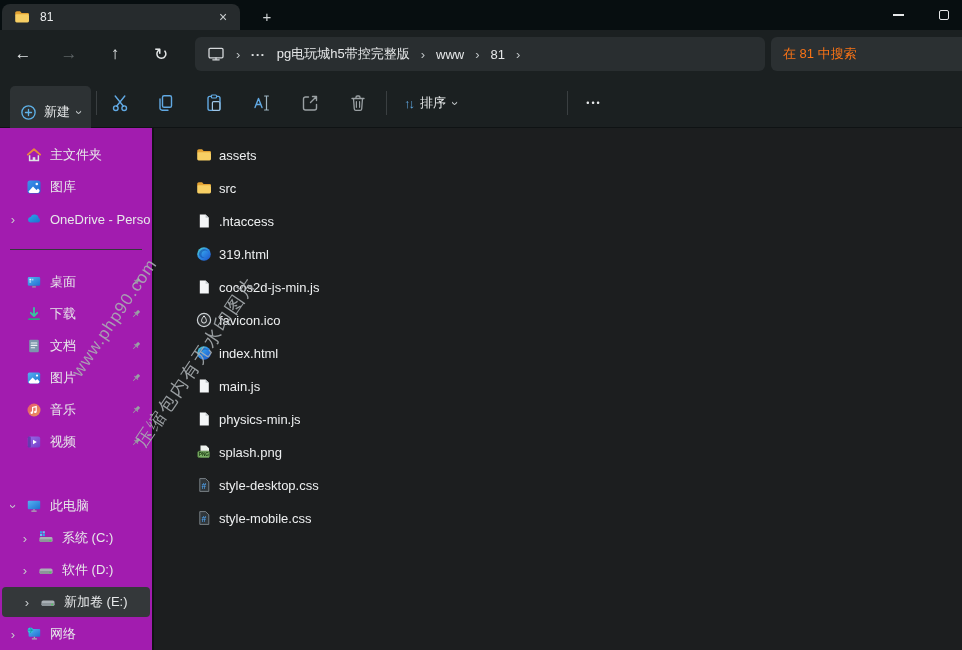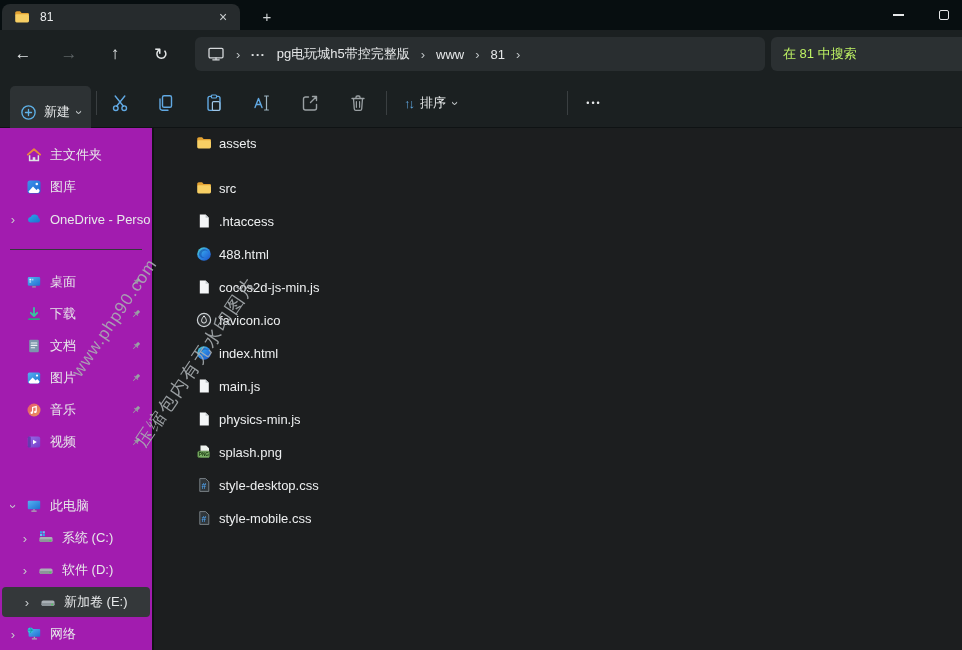--- a/index.html
+++ b/index.html
@@ -27,21 +27,21 @@
              justify-content:center; font-size:17px; color:#e4e7e8; border-radius:5px; }
   .nav-back { left:6px; } .nav-fwd { left:52px; color:#5d6365; } .nav-up { left:98px; } .nav-refresh { left:144px; }
   .crumbbar { position:absolute; left:195px; top:7px; width:570px; height:34px; background:#292e30;
               border-radius:6px; display:flex; align-items:center; padding:0 12px; gap:11px;
               font-size:13px; color:#e6e8e9; }
   .crumb-dots { font-size:8px; letter-spacing:2px; color:#dfe2e3; }
   .chevg { color:#bfc4c6; font-size:13px; line-height:1; }
   .chev-down { display:inline-block; transform:rotate(90deg); }
   .searchbar { position:absolute; left:771px; top:7px; width:191px; height:34px; background:#2b3032;
                border-radius:6px 0 0 6px; display:flex; align-items:center; padding:0 12px;
-               font-size:13px; color:#bef264; }
+               font-size:13px; color:#f97316; }
 
   
   .toolbar { position:absolute; top:78px; left:0; width:962px; height:50px; background:#1b2021;
              border-bottom:1px solid #0f1314; }
   .new-btn { position:absolute; left:10px; top:8px; height:52px; background:#2d3234; border-radius:5px;
              display:flex; align-items:center; gap:7px; padding:0 10px; font-size:13px; color:#e7e9ea; }
   .tool-ic { position:absolute; top:14px; width:22px; height:22px; display:flex; align-items:center; justify-content:center; }
   .tsep { position:absolute; top:13px; width:1px; height:24px; background:#3a3f41; }
   .tool-group { position:absolute; top:8px; height:34px; display:flex; align-items:center; gap:7px;
                 font-size:13px; color:#e7e9ea; padding:0 8px; border-radius:5px; }
@@ -407,21 +407,21 @@
           <rect x="5.8" y="12.2" width="5.2" height="1.3" rx="0.6" fill="#aab1b5"></rect>
         </svg>
         <span class="slabel">网络</span>
       </div>
     </div>
 
     <div class="vdivider"></div>
 
     <div class="filearea">
 
-      <div class="frow" style="top:2px">
+      <div class="frow" style="top:14px">
         <svg class="i16" viewBox="0 0 16 16">
           <path d="M1.2 4 C1.2 3 1.9 2.3 2.9 2.3 H6.1 L7.6 3.9 H13.4 C14.3 3.9 15 4.3 15 5.2 V6 H1.2 Z" fill="#e2a233"></path>
           <rect x="1.2" y="5.2" width="13.8" height="8.3" rx="1.4" fill="#f7cf64"></rect>
         </svg>
         <span>assets</span>
       </div>
 
       <div class="frow" style="top:47px">
         <svg class="i16" viewBox="0 0 16 16">
           <path d="M1.2 4 C1.2 3 1.9 2.3 2.9 2.3 H6.1 L7.6 3.9 H13.4 C14.3 3.9 15 4.3 15 5.2 V6 H1.2 Z" fill="#e2a233"></path>
@@ -436,21 +436,21 @@
           <path d="M9.6 1.6 V4.8 H12.8 Z" fill="#c2c8cb"></path>
         </svg>
         <span>.htaccess</span>
       </div>
 
       <div class="frow" style="top:113px">
         <svg class="i16" viewBox="0 0 16 16">
           <circle cx="8" cy="8" r="6.8" fill="url(#g-edge)"></circle>
           <path d="M3.2 9.6 A5 5 0 0 1 12.9 6.7 A4 4 0 0 0 5.4 8.7 A3.2 3.2 0 0 0 10 11.3 A5.2 5.2 0 0 1 3.2 9.6 Z" fill="#0c3ea0" opacity="0.5"></path>
         </svg>
-        <span>488.html</span>
+        <span>319.html</span>
       </div>
 
       <div class="frow" style="top:146px">
         <svg class="i16" viewBox="0 0 16 16">
           <path d="M3.8 1.6 H9.6 L12.8 4.8 V14.4 H3.8 Z" fill="#f4f6f7"></path>
           <path d="M9.6 1.6 V4.8 H12.8 Z" fill="#c2c8cb"></path>
         </svg>
         <span>cocos2d-js-min.js</span>
       </div>
 

